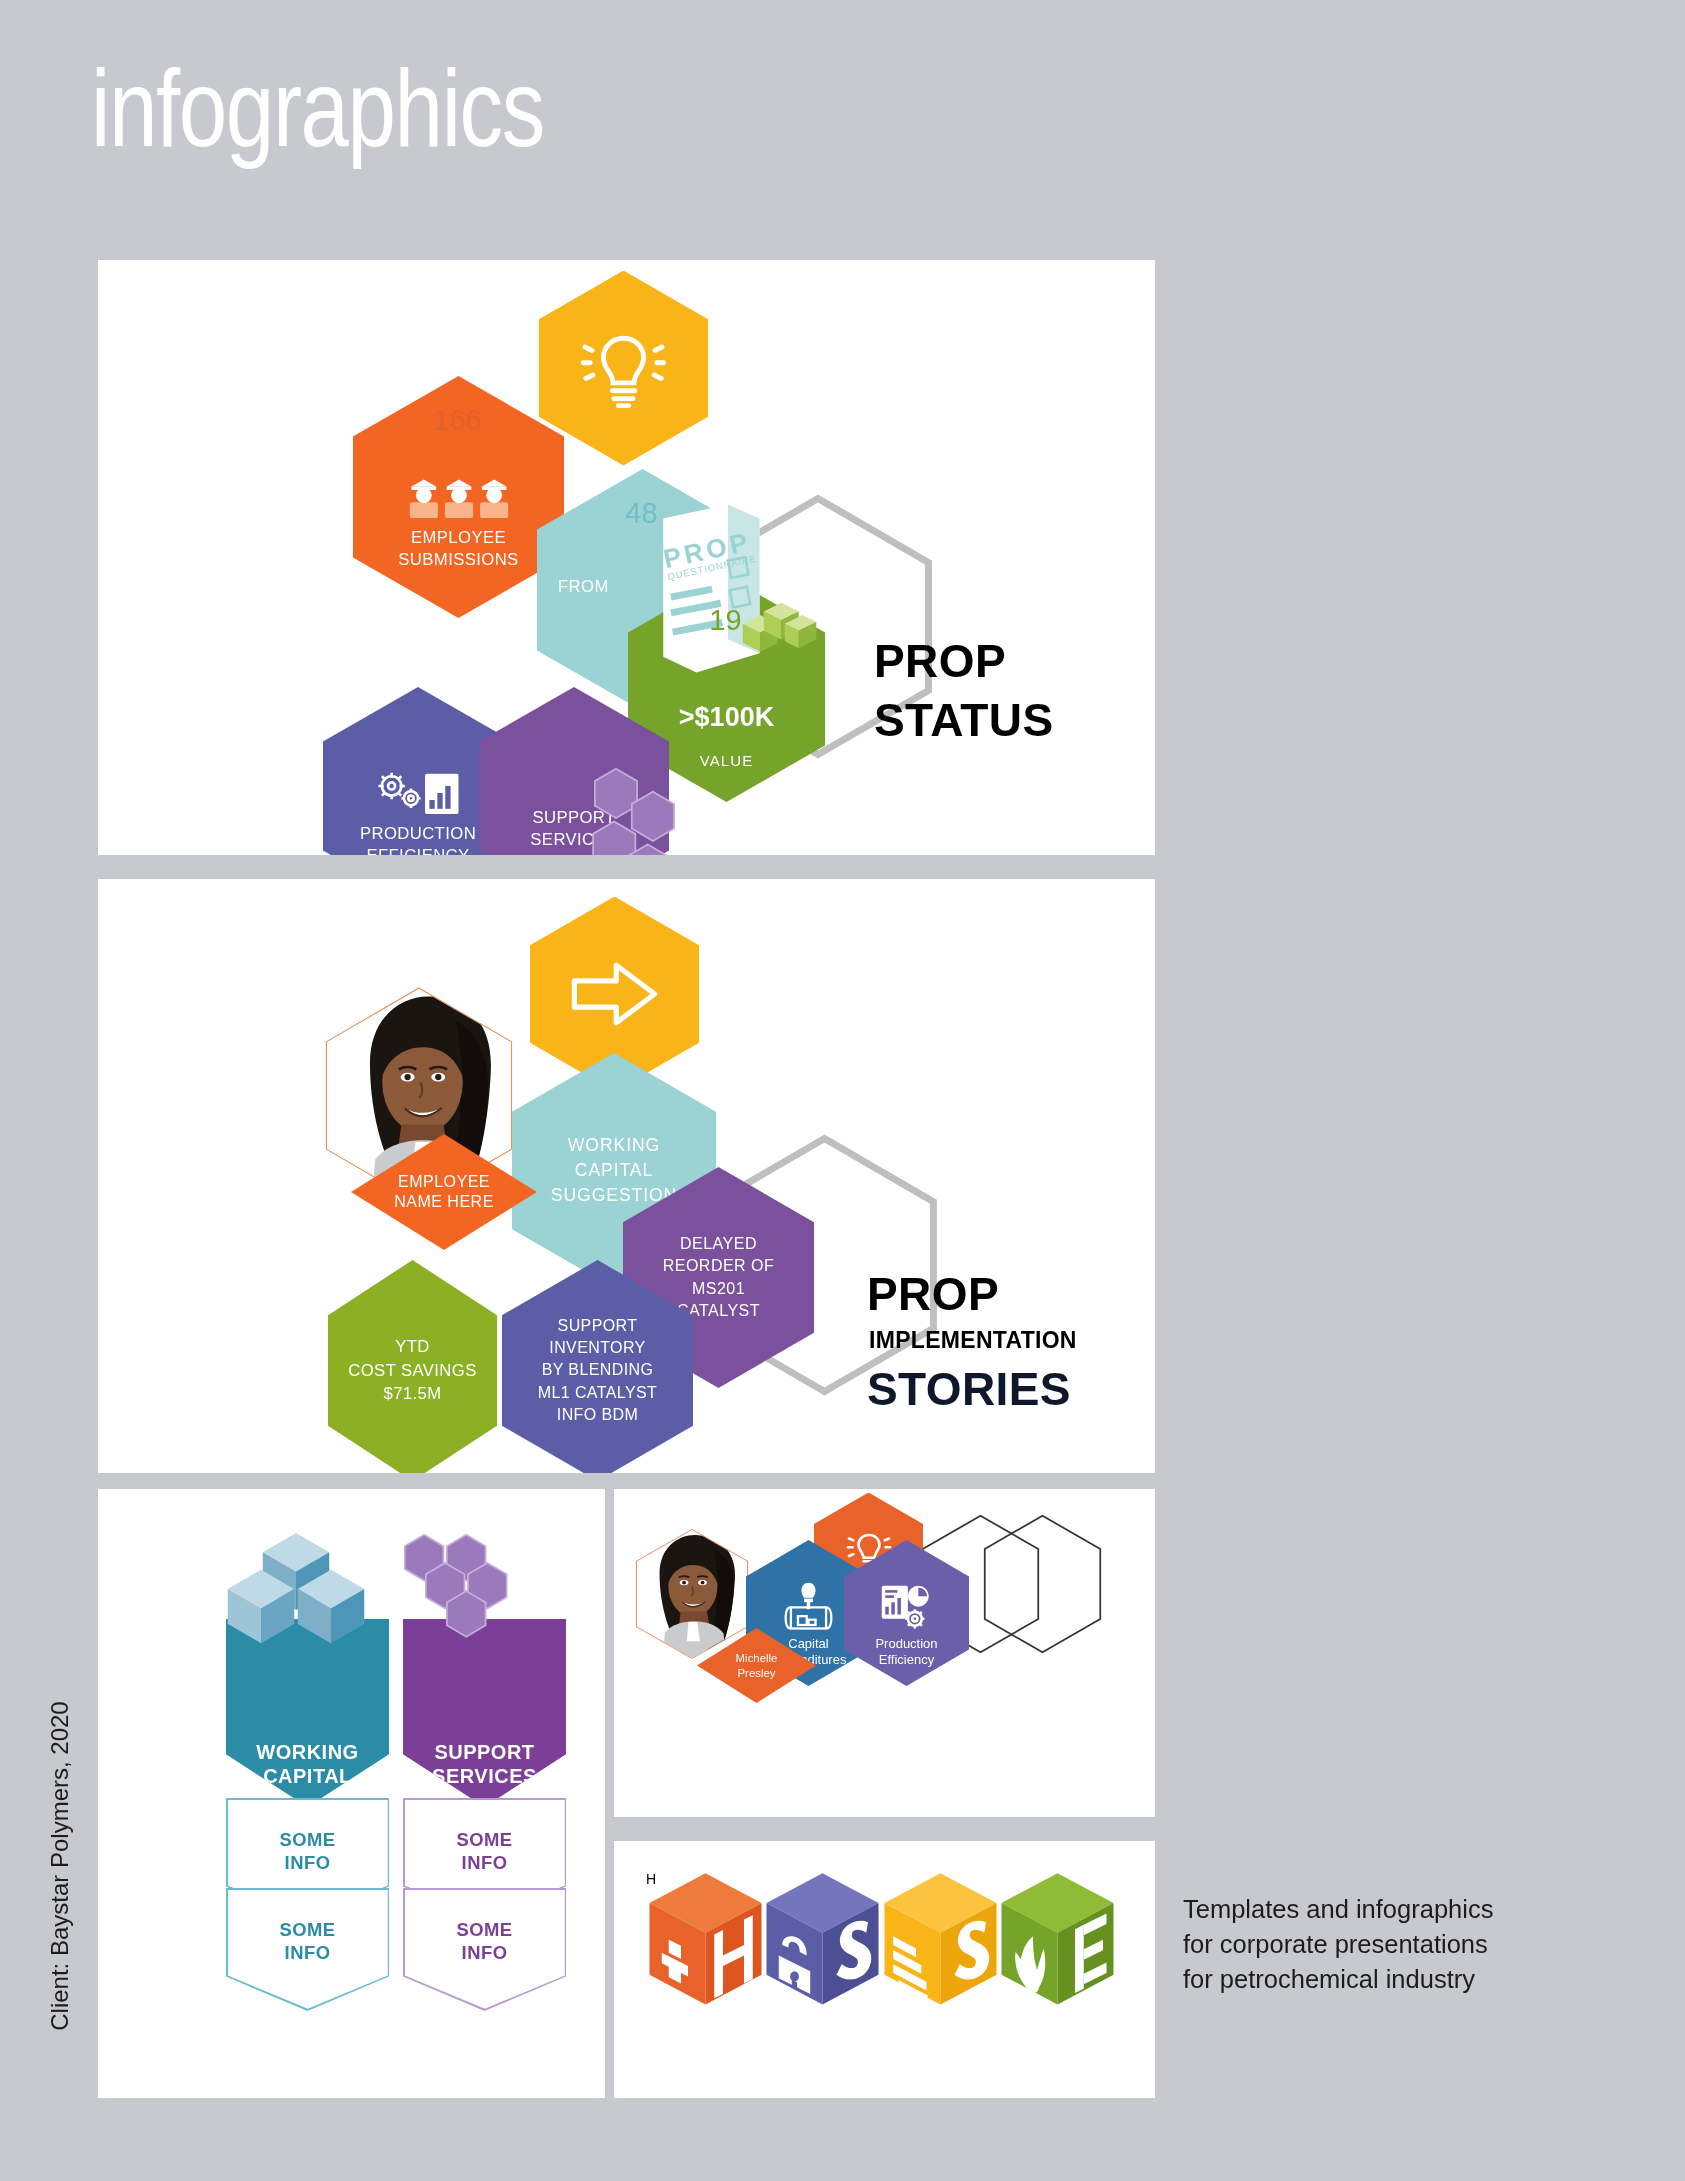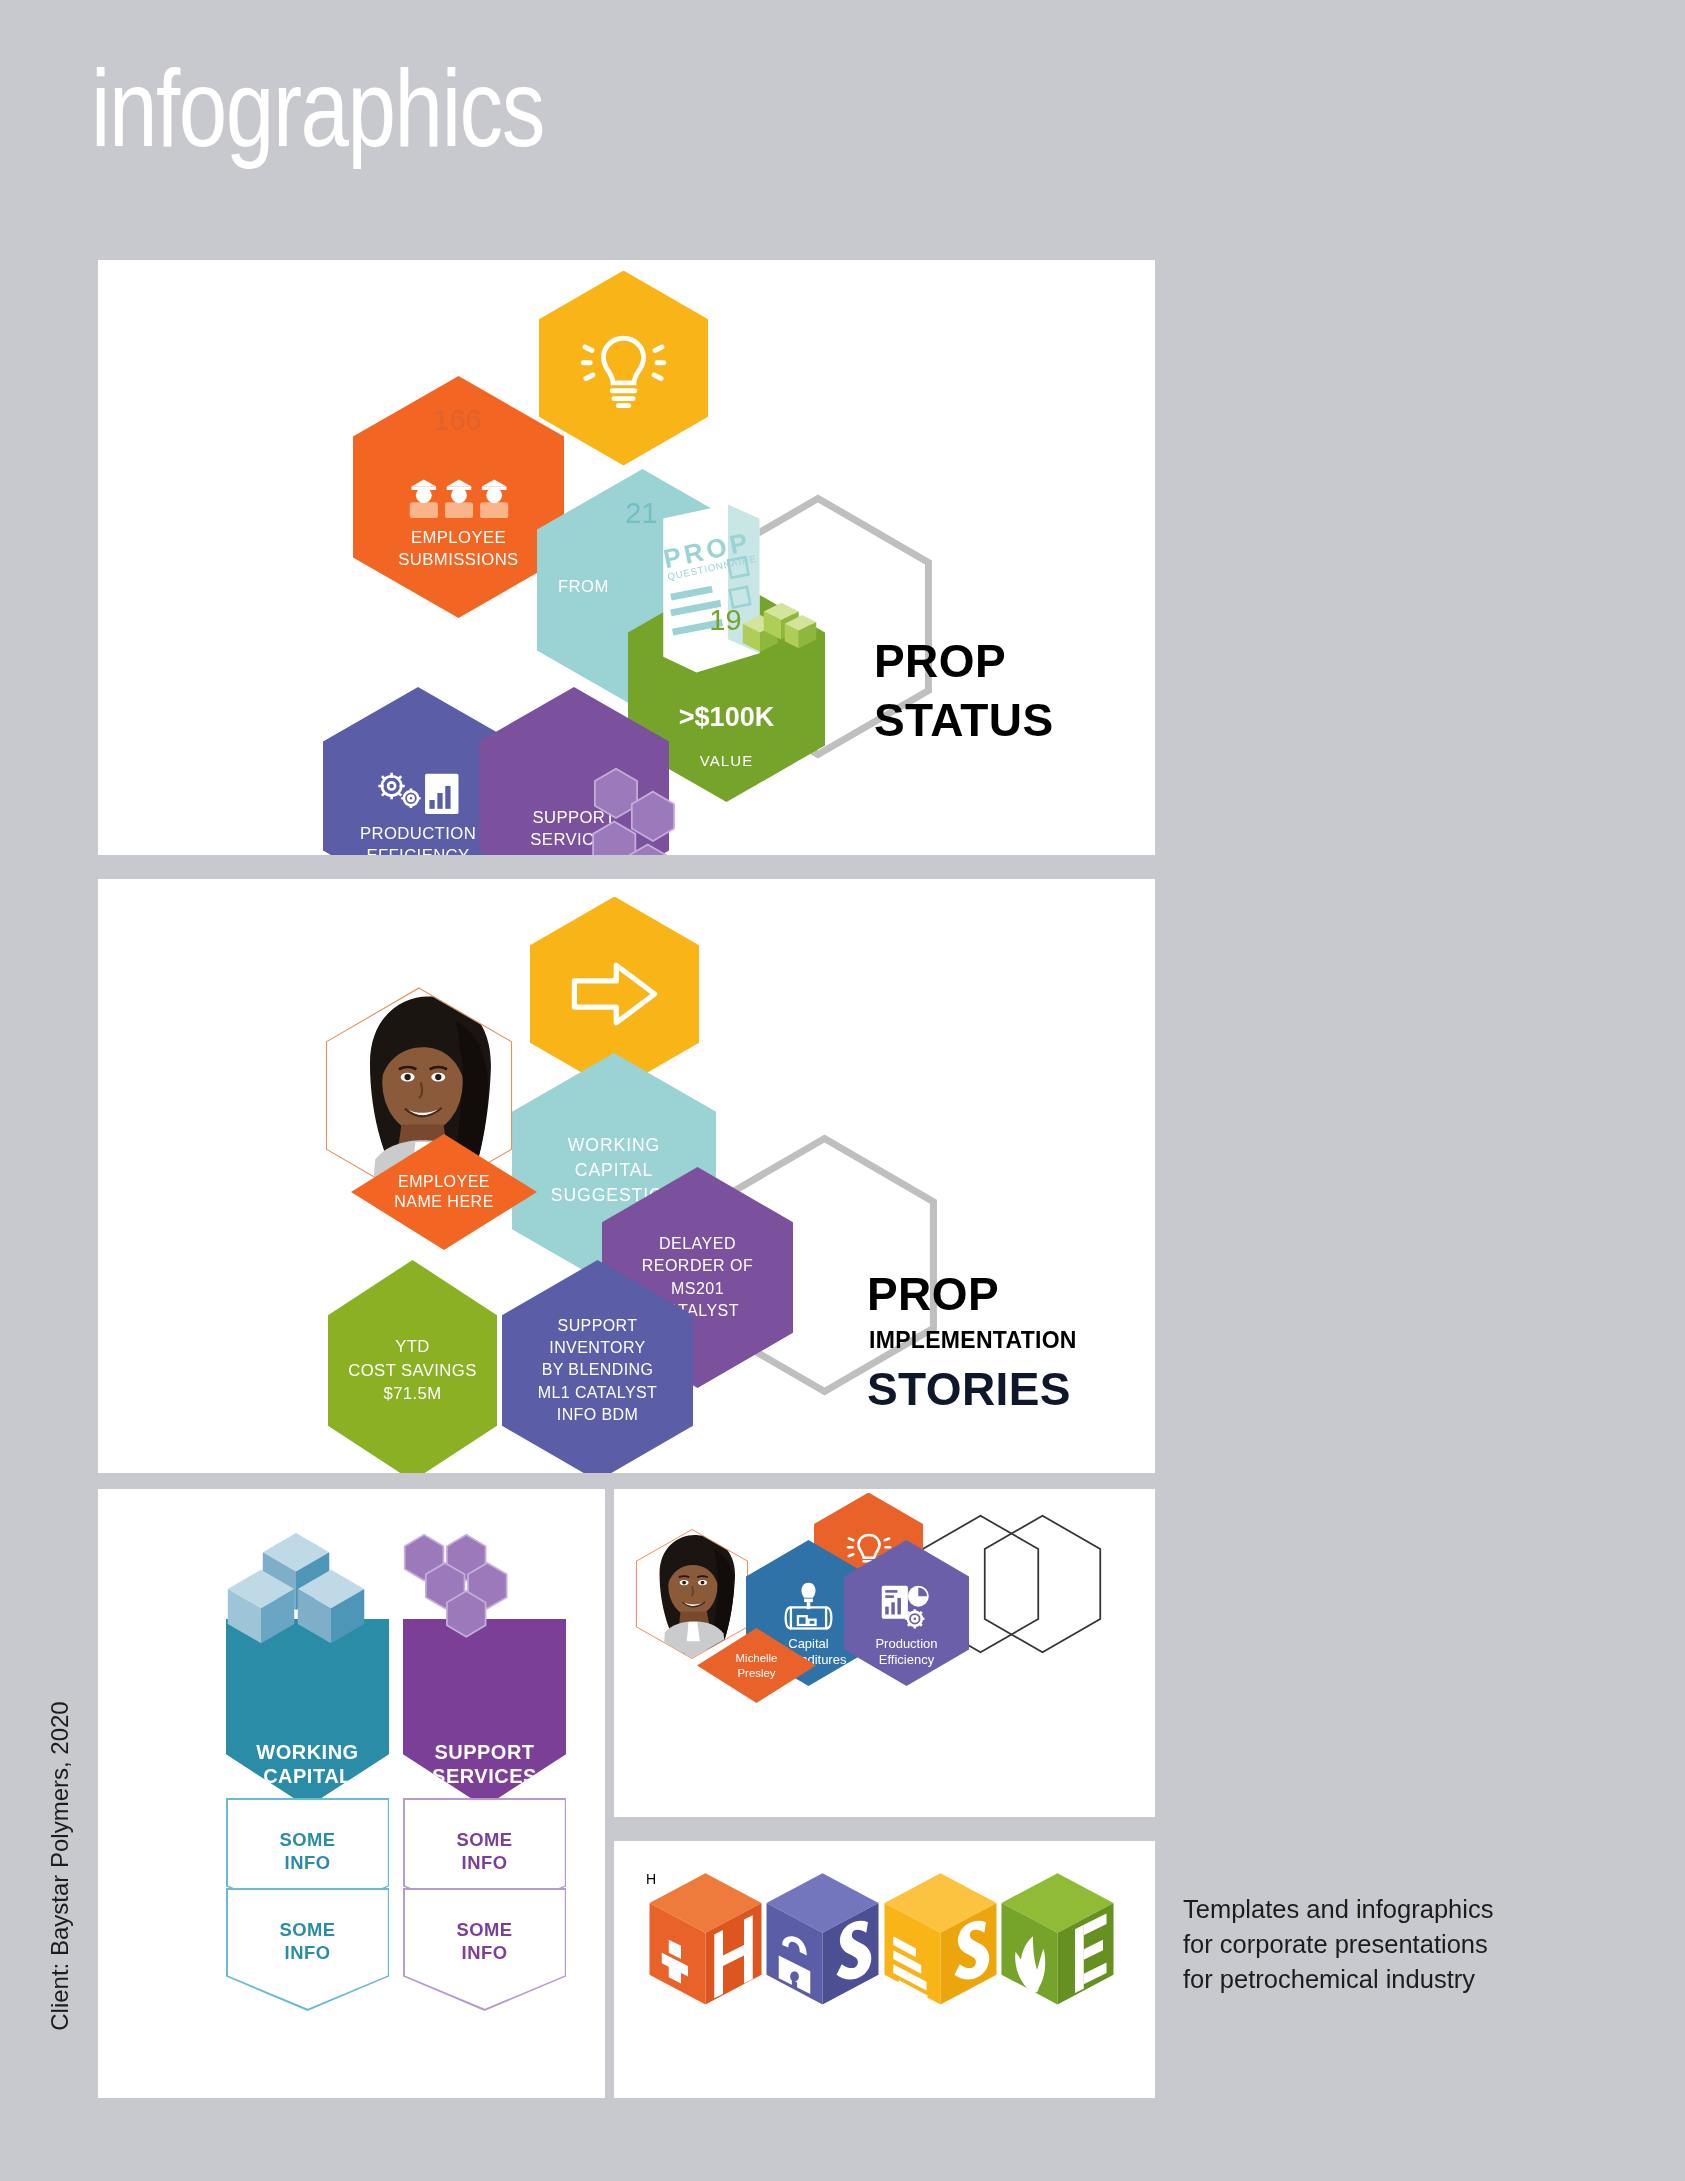--- a/index.html
+++ b/index.html
@@ -182,21 +182,21 @@
     <div class="hex-label">
       <div>EMPLOYEE</div>
       <div>SUBMISSIONS</div>
     </div>
   </div>
   <div class="badge-num" style="left:322px;top:123px;color:#E0622C;">166</div>
 
   <div class="hex" id="hex-from-questionnaire" style="left:439px;top:209px;width:211px;height:242px;background:#9BD3D4;">
   </div>
   <div class="hex-label" style="position:absolute;left:460px;top:316px;width:97px;color:#fff;z-index:4;">FROM</div>
-  <div class="badge-num" style="left:506px;top:216px;color:#6FBFC4;">21</div>
+  <div class="badge-num" style="left:506px;top:216px;color:#6FBFC4;">48</div>
 
   <svg style="position:absolute;left:553px;top:239px;z-index:5;" width="112" height="179" viewBox="0 0 128 204">
     <g>
       <path d="M14 22 L88 6 L124 22 L124 176 L52 198 L14 180 Z" fill="#ffffff"></path>
       <path d="M88 6 L124 22 L124 176 L88 160 Z" fill="#c9e6e7"></path>
       <g transform="rotate(-12 60 80)">
         <text x="18" y="70" font-family="Liberation Sans, sans-serif" font-size="30" font-weight="700" fill="#9BD3D4" letter-spacing="4">PROP</text>
         <text x="18" y="84" font-family="Liberation Sans, sans-serif" font-size="11" fill="#9BD3D4" letter-spacing="1">QUESTIONNAIRE</text>
       </g>
       <g fill="#9BD3D4">
@@ -359,21 +359,21 @@
   </div>
 
   <div class="hex" id="hex-working-capital-suggestion" style="left:414px;top:174px;width:204px;height:235px;background:#9BD3D4;">
     <div style="font-size:17.6px;line-height:1.42;letter-spacing:0.9px;">
       <div>WORKING</div>
       <div>CAPITAL</div>
       <div>SUGGESTION</div>
     </div>
   </div>
 
-  <div class="hex" id="hex-delayed-reorder" style="left:504px;top:288px;width:191px;height:221px;background:#7B519D;align-items:center;">
+  <div class="hex" id="hex-delayed-reorder" style="left:525px;top:288px;width:191px;height:221px;background:#7B519D;align-items:center;">
     <div style="font-size:16px;line-height:1.38;letter-spacing:0.5px;">
       <div>DELAYED</div>
       <div>REORDER OF</div>
       <div>MS201</div>
       <div>CATALYST</div>
     </div>
   </div>
 
   <div class="hex" id="hex-adjusted-inventory" style="left:404px;top:381px;width:191px;height:221px;background:#5B5EA6;">
     <div style="font-size:16px;line-height:1.4;letter-spacing:0.4px;">

